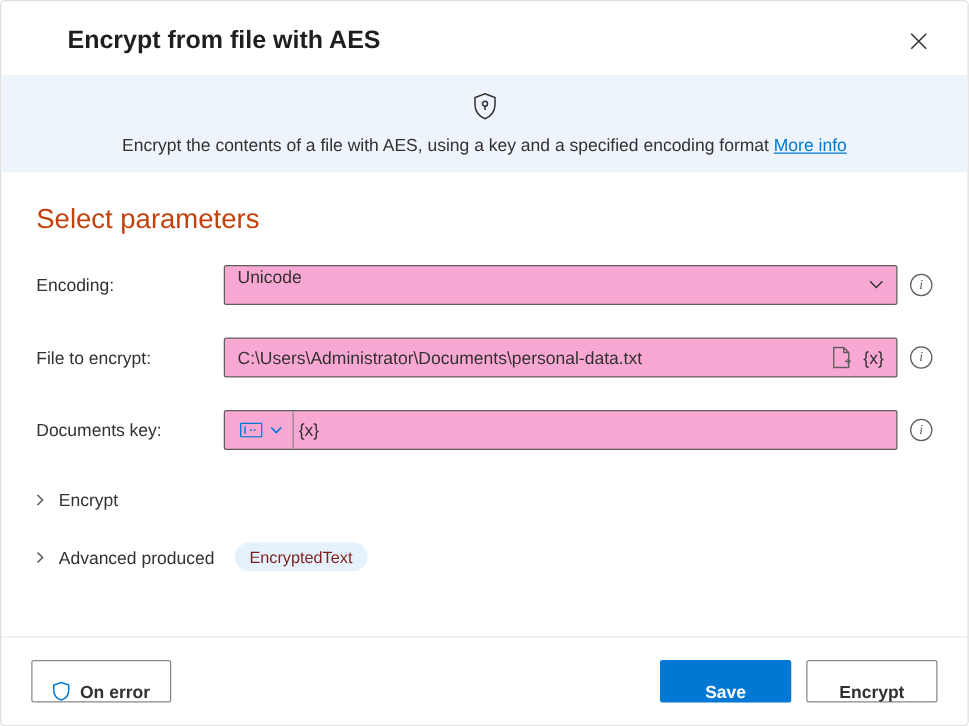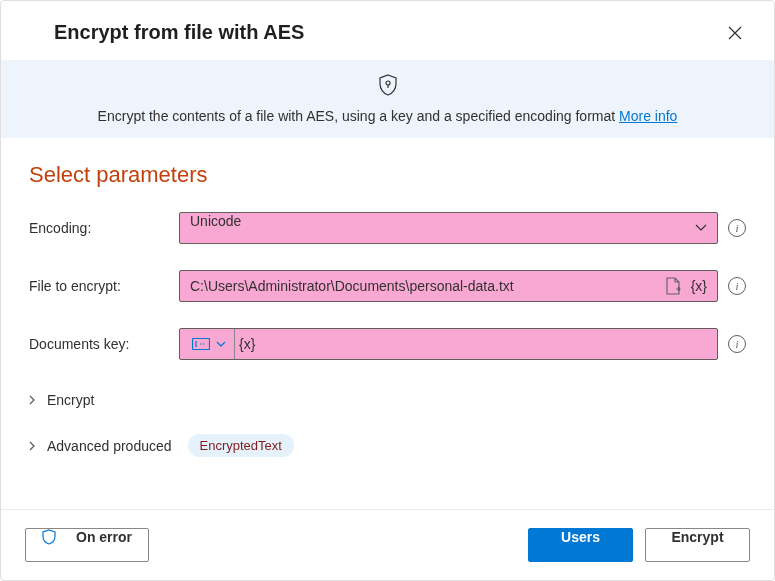--- a/index.html
+++ b/index.html
@@ -195,23 +195,23 @@
       height: 34px;
       min-width: 105px;
       padding: 0 16px;
       border: 1px solid #8a8886;
       background: #fff;
       border-radius: 2px;
       font-size: 14px;
       font-family: inherit;
       cursor: pointer;
       display: flex;
-      align-items: flex-start;
+      align-items: flex-end;
       justify-content: center;
-      gap: 20px;
+      gap: 8px;
       font-weight: 600;
       color: #323130;
     }
     .btn-primary {
       background: #0078d4;
       border-color: #0078d4;
       color: #fff;
     }
     svg { display: block; }
   </style>
@@ -314,16 +314,16 @@
 </div>
 
 <div class="footer">
   <button class="btn">
     <svg width="14" height="16" viewBox="0 0 14 16">
         <path d="M7 1 L13 3 V7 C13 11 10.5 14 7 15 C3.5 14 1 11 1 7 V3 Z" fill="none" stroke="#0078d4" stroke-width="1.2"></path>
       </svg>
     <span>On error</span>
   </button>
   <div class="footer-right">
-    <button class="btn btn-primary">Users</button>
+    <button class="btn btn-primary">Save</button>
     <button class="btn">Encrypt</button>
   </div>
 </div>
 
 </body></html>

